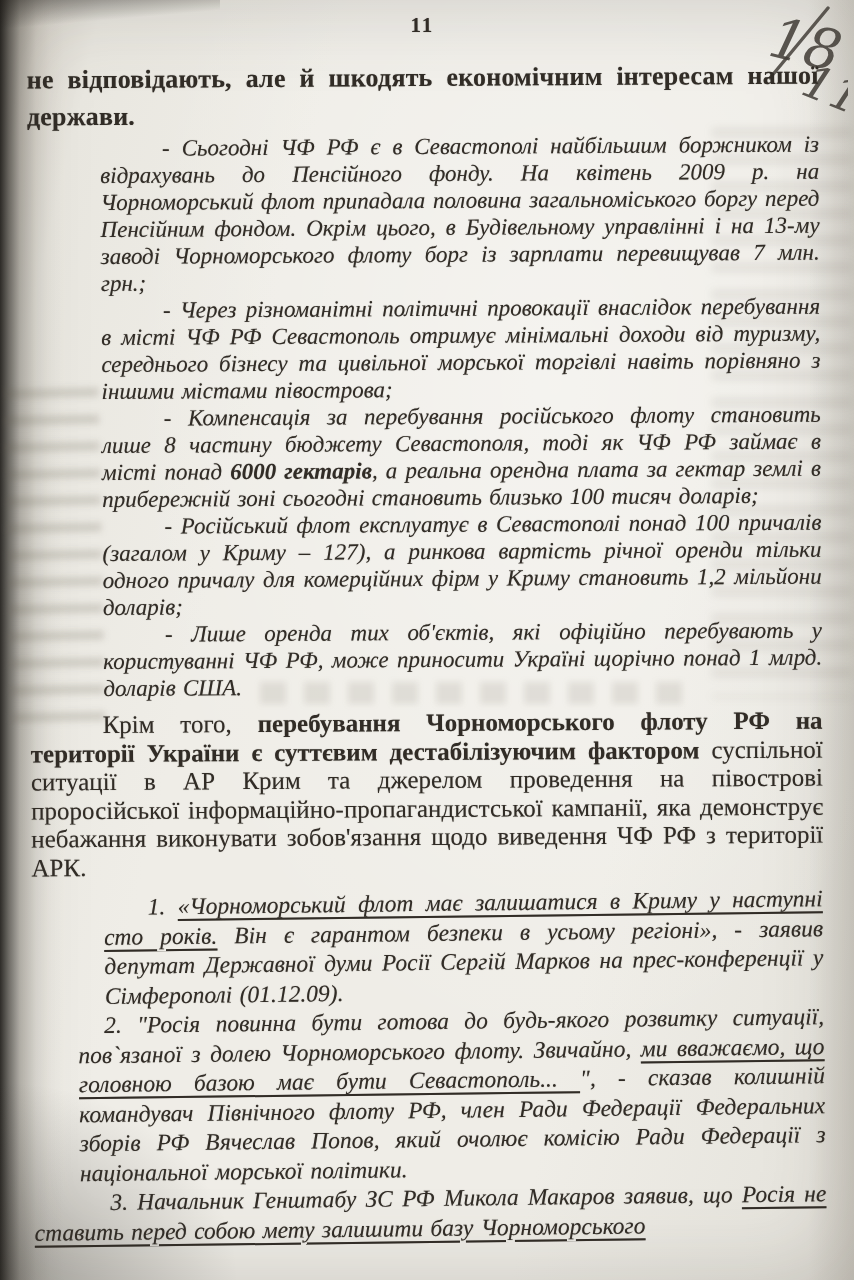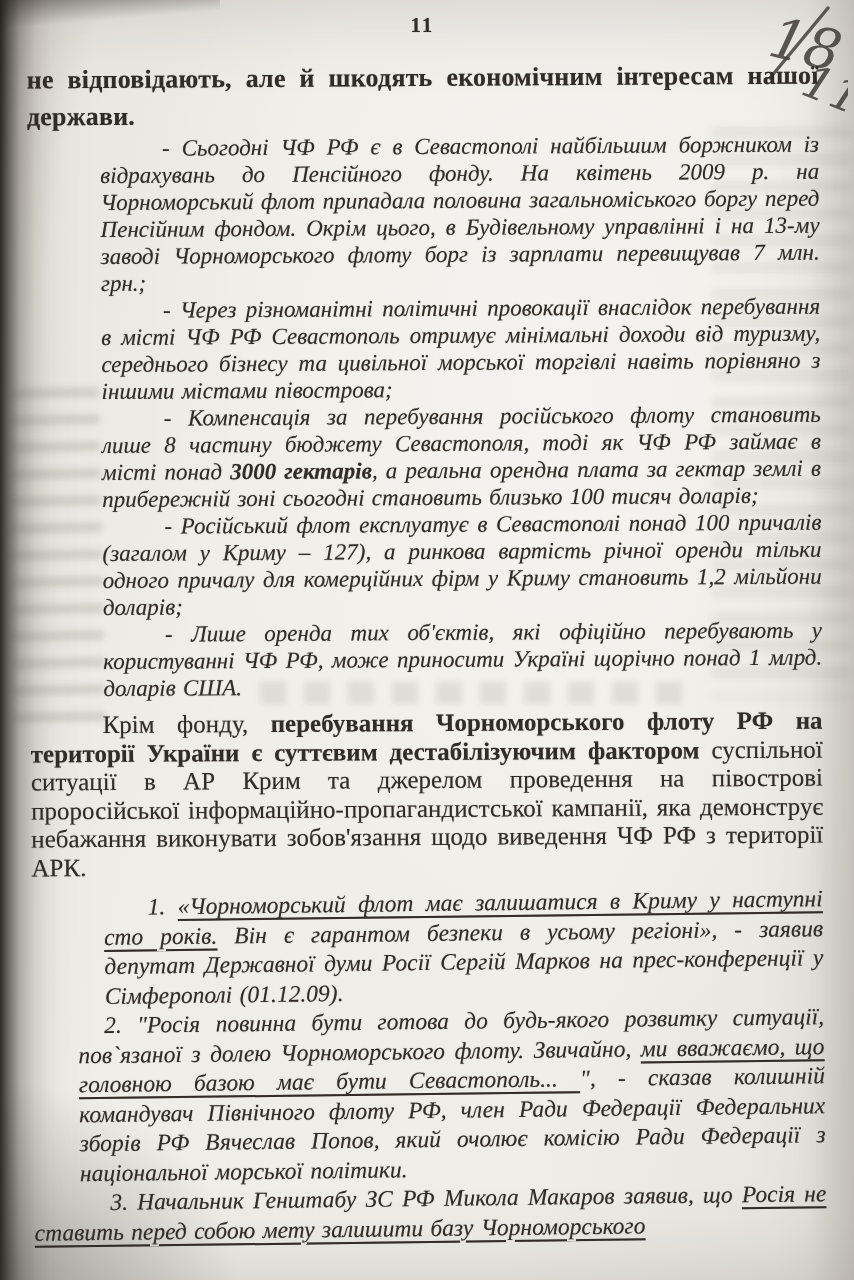--- a/index.html
+++ b/index.html
@@ -115,24 +115,24 @@
   <svg class="hw hw-mark" viewBox="0 0 48 58">
     <text x="4" y="46" font-size="46" transform="rotate(22 24 29)">11</text>
   </svg>
 
   <div class="text-block">
     <div class="page-num">11</div>
 
     <p class="p p-intro"><span class="b">не відповідають, але й шкодять економічним інтересам нашої держави.</span></p>
     <p class="p bullet"><span>- Сьогодні ЧФ РФ є в Севастополі найбільшим боржником із відрахувань до Пенсійного фонду. На квітень 2009 р. на Чорноморський флот припадала половина загальноміського боргу перед Пенсійним фондом. Окрім цього, в Будівельному управлінні і на 13-му заводі Чорноморського флоту борг із зарплати перевищував 7 млн. грн.;</span></p>
     <p class="p bullet"><span>- Через різноманітні політичні провокації внаслідок перебування в місті ЧФ РФ Севастополь отримує мінімальні доходи від туризму, середнього бізнесу та цивільної морської торгівлі навіть порівняно з іншими містами півострова;</span></p>
-    <p class="p bullet"><span>- Компенсація за перебування російського флоту становить лише 8 частину бюджету Севастополя, тоді як ЧФ РФ займає в місті понад </span><span class="b">3000 гектарів</span><span>, а реальна орендна плата за гектар землі в прибережній зоні сьогодні становить близько 100 тисяч доларів;</span></p>
+    <p class="p bullet"><span>- Компенсація за перебування російського флоту становить лише 8 частину бюджету Севастополя, тоді як ЧФ РФ займає в місті понад </span><span class="b">6000 гектарів</span><span>, а реальна орендна плата за гектар землі в прибережній зоні сьогодні становить близько 100 тисяч доларів;</span></p>
     <p class="p bullet"><span>- Російський флот експлуатує в Севастополі понад 100 причалів (загалом у Криму – 127), а ринкова вартість річної оренди тільки одного причалу для комерційних фірм у Криму становить 1,2 мільйони доларів;</span></p>
     <p class="p bullet"><span>- Лише оренда тих об'єктів, які офіційно перебувають у користуванні ЧФ РФ, може приносити Україні щорічно понад 1 млрд. доларів США.</span></p>
-    <p class="p p-body"><span>Крім фонду, </span><span class="b">перебування Чорноморського флоту РФ на території України є суттєвим дестабілізуючим фактором</span><span> суспільної ситуації в АР Крим та джерелом проведення на півострові проросійської інформаційно-пропагандистської кампанії, яка демонструє небажання виконувати зобов'язання щодо виведення ЧФ РФ з території АРК.</span></p>
+    <p class="p p-body"><span>Крім того, </span><span class="b">перебування Чорноморського флоту РФ на території України є суттєвим дестабілізуючим фактором</span><span> суспільної ситуації в АР Крим та джерелом проведення на півострові проросійської інформаційно-пропагандистської кампанії, яка демонструє небажання виконувати зобов'язання щодо виведення ЧФ РФ з території АРК.</span></p>
 
     <div class="quotes-wrap">
       <p class="p quote q1"><span>1. </span><span class="u">«Чорноморський флот має залишатися в Криму у наступні сто років.</span><span> Він є гарантом безпеки в усьому регіоні», - заявив депутат Державної думи Росії Сергій Марков на прес-конференції у Сімферополі (01.12.09).</span></p>
       <p class="p quote q2"><span>2. "Росія повинна бути готова до будь-якого розвитку ситуації, пов`язаної з долею Чорноморського флоту. Звичайно, </span><span class="u">ми вважаємо, що головною базою має бути Севастополь... </span><span>", - сказав колишній командувач Північного флоту РФ, член Ради Федерації Федеральних зборів РФ Вячеслав Попов, який очолює комісію Ради Федерації з національної морської політики.</span></p>
       <p class="p quote q3"><span>3. Начальник Генштабу ЗС РФ Микола Макаров заявив, що </span><span class="u">Росія не ставить перед собою мету залишити базу Чорноморського</span></p>
     </div>
   </div>
 
 </div>
 

